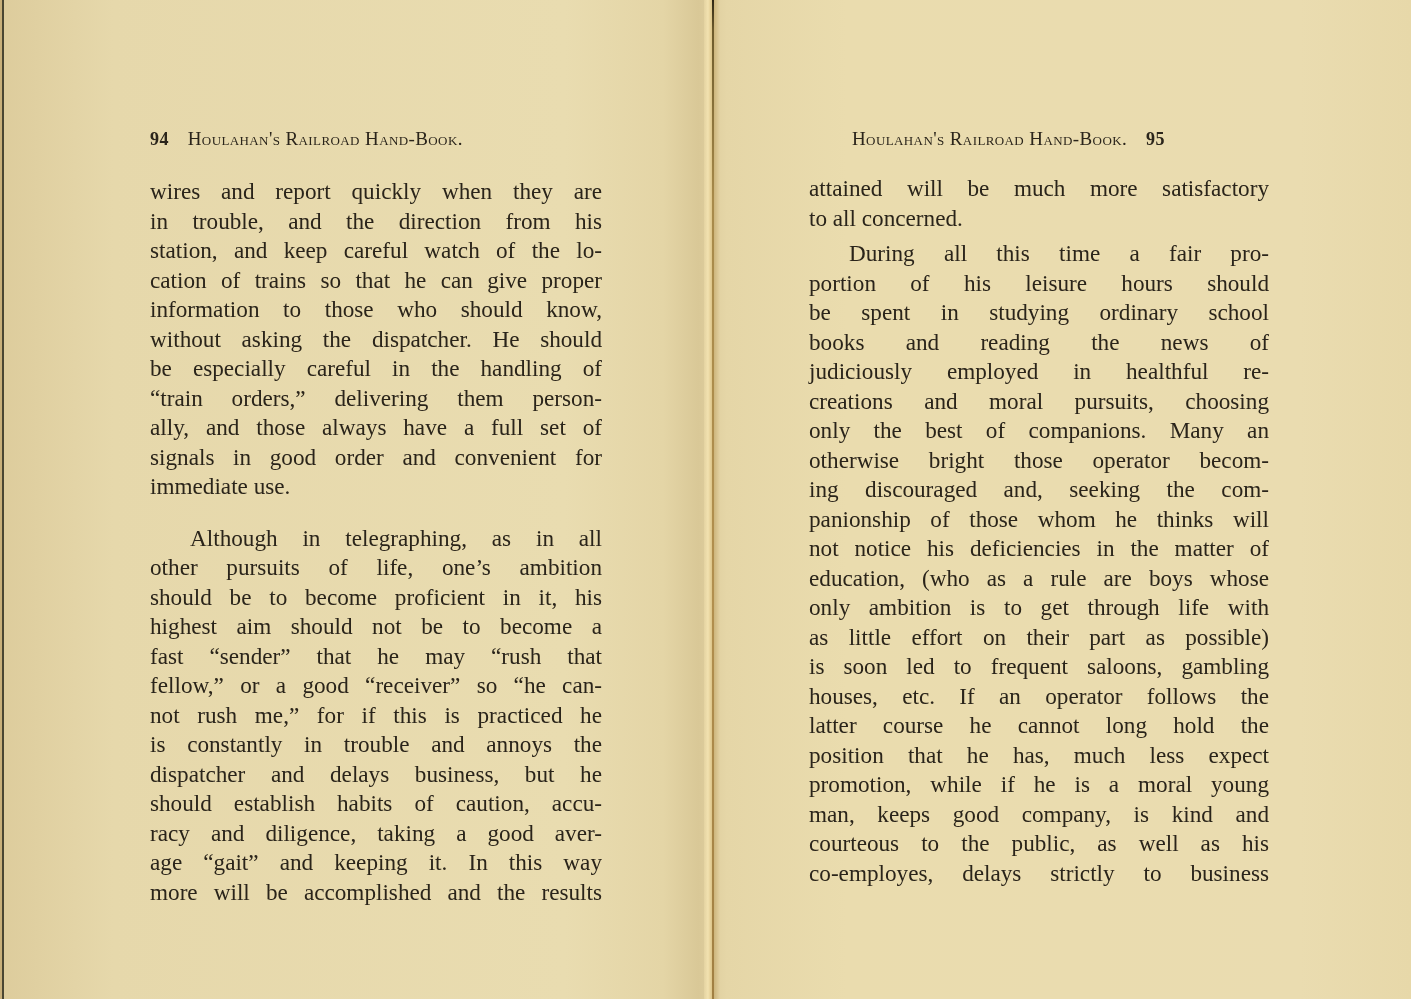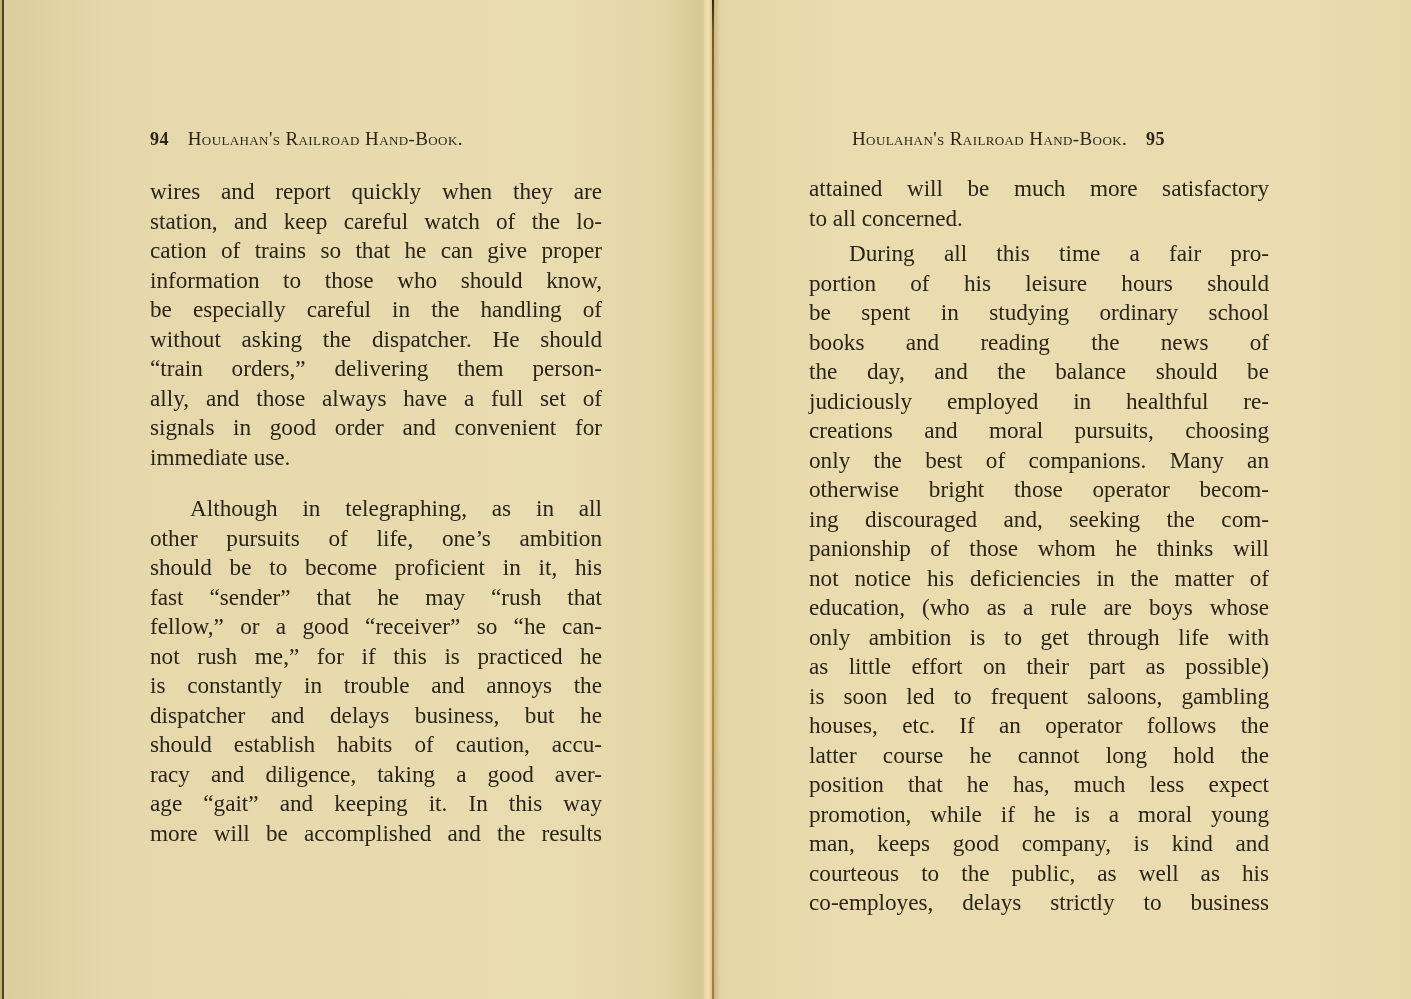--- a/index.html
+++ b/index.html
@@ -128,35 +128,37 @@
   <div class="left-edge"></div>
 
   <div class="page page-left">
     <div class="running-head">
       <span class="pg">94</span>
       <span class="title">Houlahan's Railroad Hand-Book.</span>
     </div>
     <div class="body-text">
       <div>
         <span class="line">wires and report quickly when they are</span>
+        <span class="line">in trouble, and the direction from his</span>
         <span class="line">station, and keep careful watch of the lo-</span>
         <span class="line">cation of trains so that he can give proper</span>
         <span class="line">information to those who should know,</span>
+        <span class="line">without asking the dispatcher. He should</span>
         <span class="line">be especially careful in the handling of</span>
-        <span class="line">without asking the dispatcher. He should</span>
         <span class="line">“train orders,” delivering them person-</span>
         <span class="line">ally, and those always have a full set of</span>
         <span class="line">signals in good order and convenient for</span>
         <span class="line last">immediate use.</span>
       </div>
       <div class="para-gap"></div>
       <div>
         <span class="line indent">Although in telegraphing, as in all</span>
         <span class="line">other pursuits of life, one’s ambition</span>
         <span class="line">should be to become proficient in it, his</span>
+        <span class="line">highest aim should not be to become a</span>
         <span class="line">fast “sender” that he may “rush that</span>
         <span class="line">fellow,” or a good “receiver” so “he can-</span>
         <span class="line">not rush me,” for if this is practiced he</span>
         <span class="line">is constantly in trouble and annoys the</span>
         <span class="line">dispatcher and delays business, but he</span>
         <span class="line">should establish habits of caution, accu-</span>
         <span class="line">racy and diligence, taking a good aver-</span>
         <span class="line">age “gait” and keeping it. In this way</span>
         <span class="line">more will be accomplished and the results</span>
       </div>
@@ -177,21 +179,20 @@
     <div class="body-text">
       <div>
         <span class="line">attained will be much more satisfactory</span>
         <span class="line last">to all concerned.</span>
       </div>
       <div>
         <span class="line indent">During all this time a fair pro-</span>
         <span class="line">portion of his leisure hours should</span>
         <span class="line">be spent in studying ordinary school</span>
         <span class="line">books and reading the news of</span>
-        <span class="line">the day, and the balance should be</span>
         <span class="line">judiciously employed in healthful re-</span>
         <span class="line">creations and moral pursuits, choosing</span>
         <span class="line">only the best of companions. Many an</span>
         <span class="line">otherwise bright those operator becom-</span>
         <span class="line">ing discouraged and, seeking the com-</span>
         <span class="line">panionship of those whom he thinks will</span>
         <span class="line">not notice his deficiencies in the matter of</span>
         <span class="line">education, (who as a rule are boys whose</span>
         <span class="line">only ambition is to get through life with</span>
         <span class="line">as little effort on their part as possible)</span>

